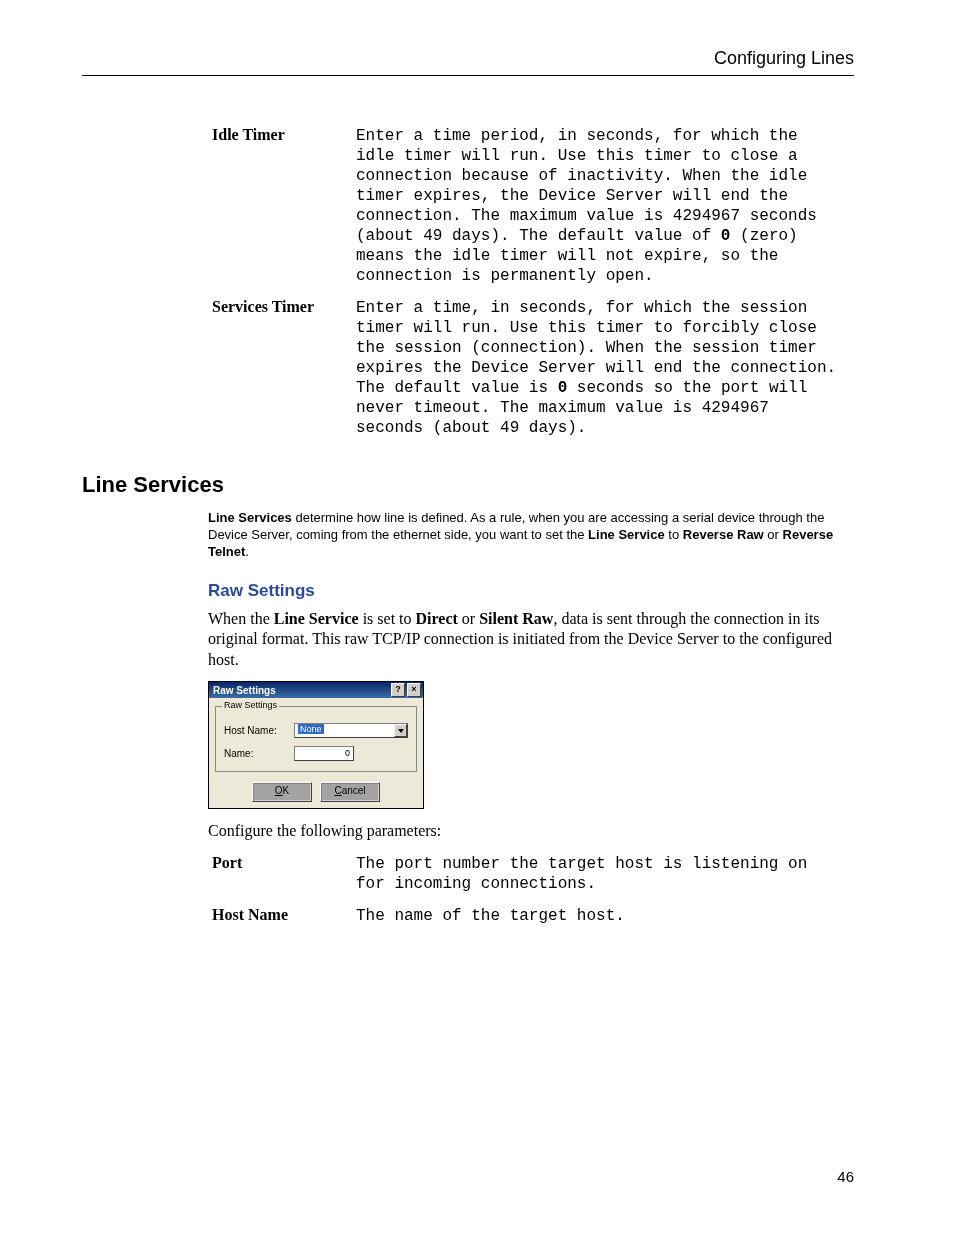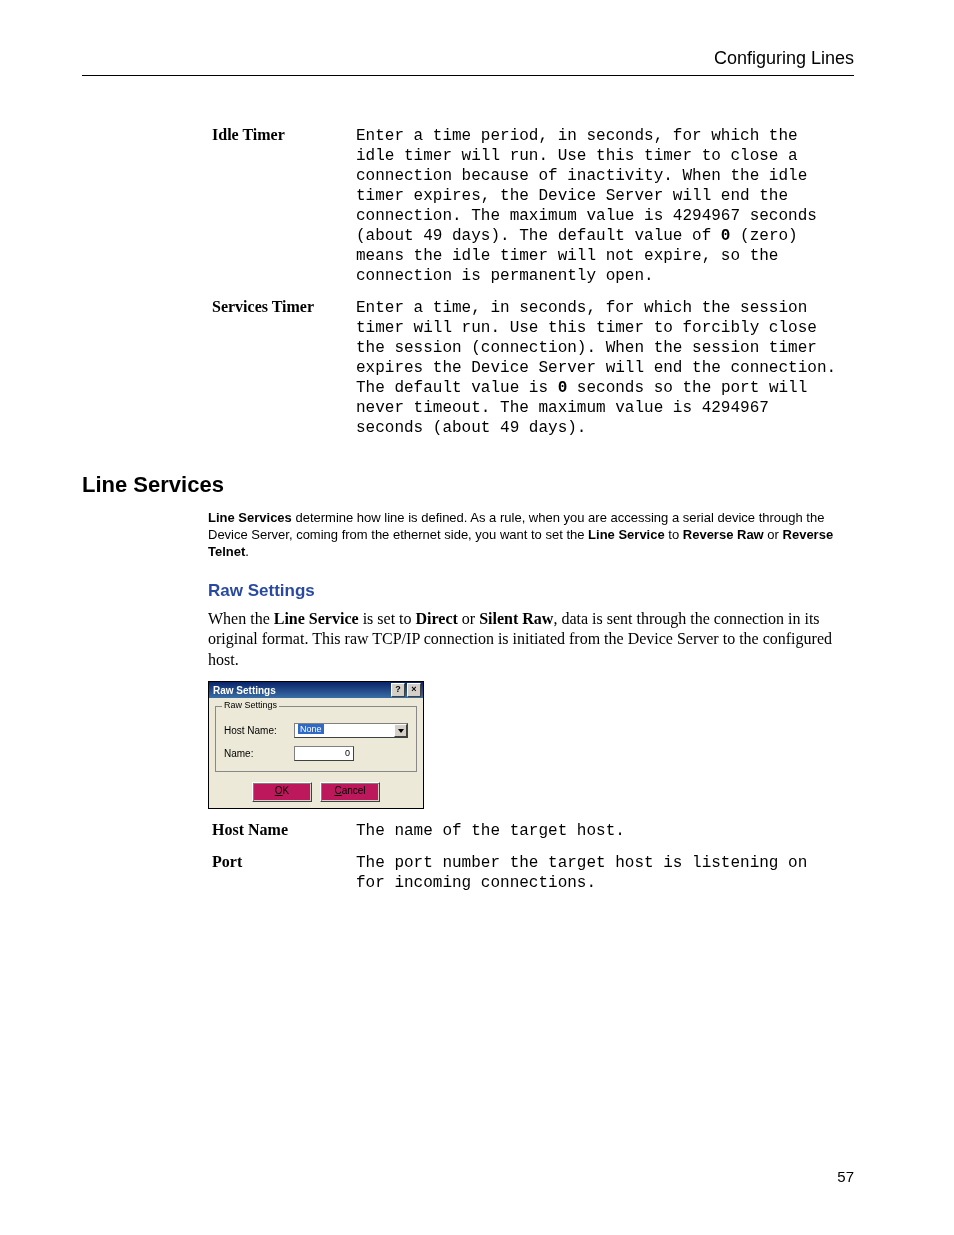--- a/index.html
+++ b/index.html
@@ -194,21 +194,21 @@
   }
   .button-row {
     display: flex;
     justify-content: center;
     gap: 8px;
     margin-top: 10px;
   }
   .win-btn {
     width: 58px;
     height: 18px;
-    background: #be185d;
+    background: #a3a3a3;
     border: 1px solid #fff;
     border-right-color: #404040;
     border-bottom-color: #404040;
     font-size: 10px;
     text-align: center;
     line-height: 16px;
     box-shadow: 1px 1px 0 #808080 inset, -1px -1px 0 #d4d0c8 inset;
   }
   .win-btn .u { text-decoration: underline; }
   .page-num {
@@ -285,29 +285,30 @@
           </div>
         </div>
         <div class="button-row">
           <div class="win-btn"><span class="u">O</span>K</div>
           <div class="win-btn"><span class="u">C</span>ancel</div>
         </div>
       </div>
     </div>
   </div>
 
+  <div class="body-para-serif" style="margin-top:12px;">Configure the following parameters:</div>
 
   <table class="def-table" style="margin-top:6px;">
     <tbody>
         <tr>
+      <td class="def-label">Port</td>
+      <td class="def-desc">The port number the target host is listening on for incoming connections.</td>
+    </tr>
+    <tr>
       <td class="def-label">Host Name</td>
       <td class="def-desc">The name of the target host.</td>
     </tr>
-    <tr>
-      <td class="def-label">Port</td>
-      <td class="def-desc">The port number the target host is listening on for incoming connections.</td>
-    </tr>
   </tbody>
     </table>
 
 </div>
 
-<div class="page-num">57</div>
+<div class="page-num">46</div>
 
 </body></html>

